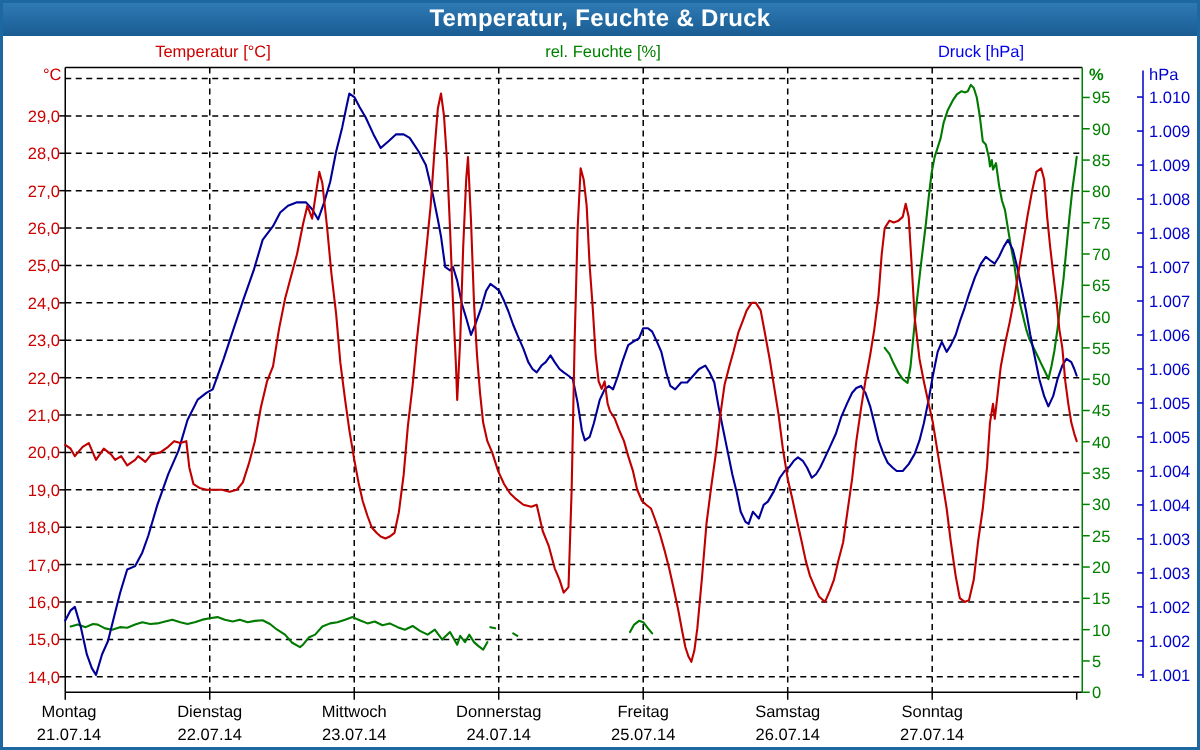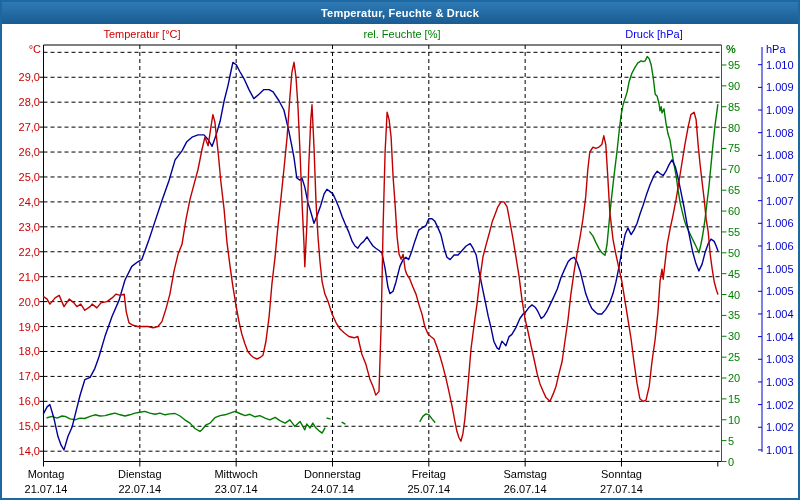--- a/index.html
+++ b/index.html
@@ -4,21 +4,21 @@
 <style>
   html,body{margin:0;padding:0;background:#fff;}
   .frame{
     position:relative;width:800px;height:500px;box-sizing:border-box;
     background:#ffffff;border:2px solid #1e68a2;overflow:hidden;
     font-family:"Liberation Sans", sans-serif;
   }
   .titlebar{
     position:absolute;left:0;top:0;width:100%;height:22px;
     background:linear-gradient(#2f7ab5,#195c92);
-    color:#ffffff;font-size:11px;font-weight:bold;
+    color:#ffffff;font-size:16px;font-weight:bold;
     display:flex;align-items:center;justify-content:center;
     letter-spacing:0.2px;
   }
   .chart-wrap{position:absolute;left:0;top:0;width:800px;height:500px;}
   svg text{font-family:"Liberation Sans", sans-serif;}
 </style>
 </head>
 <body>
 
 <div class="frame">

